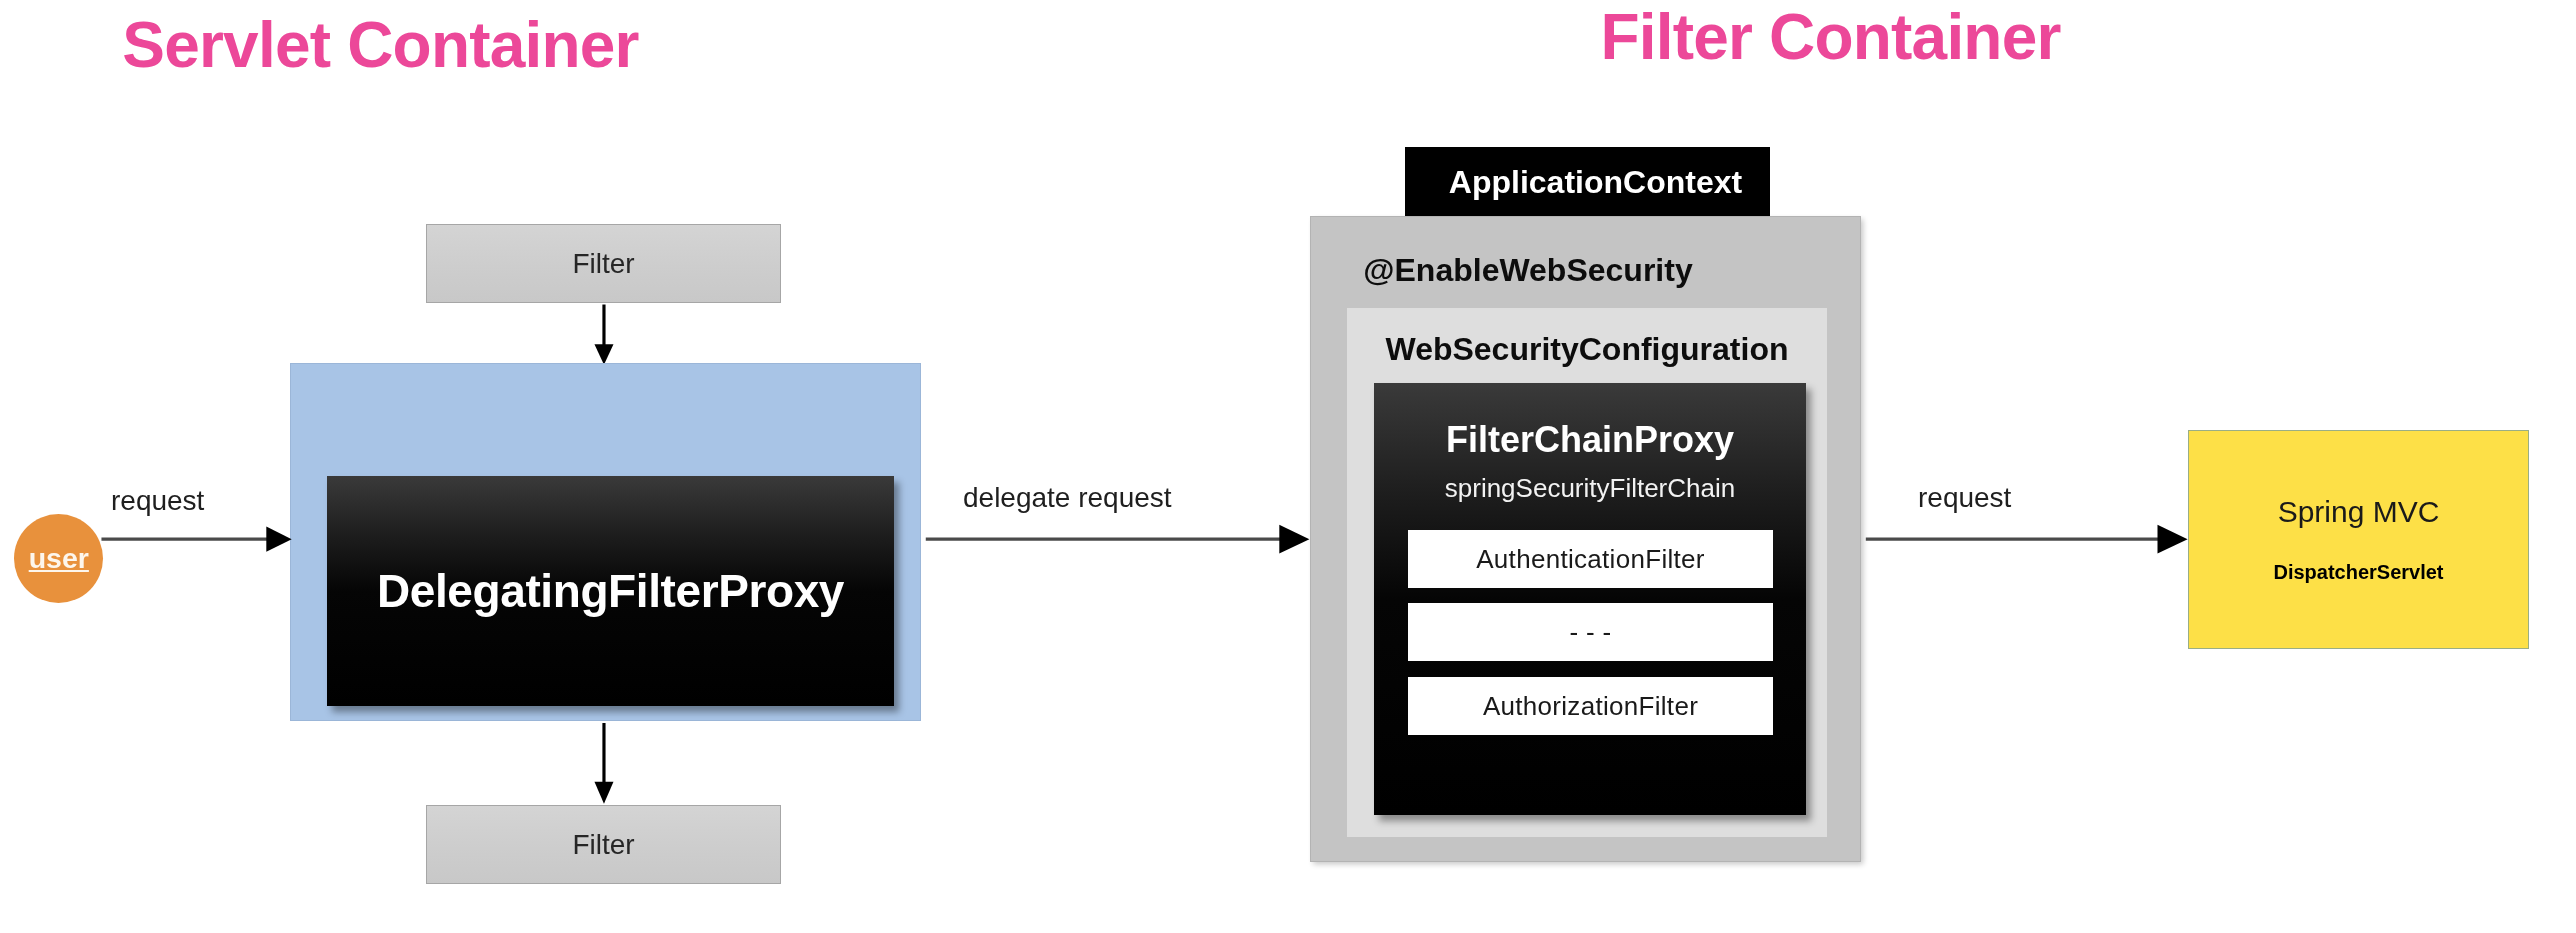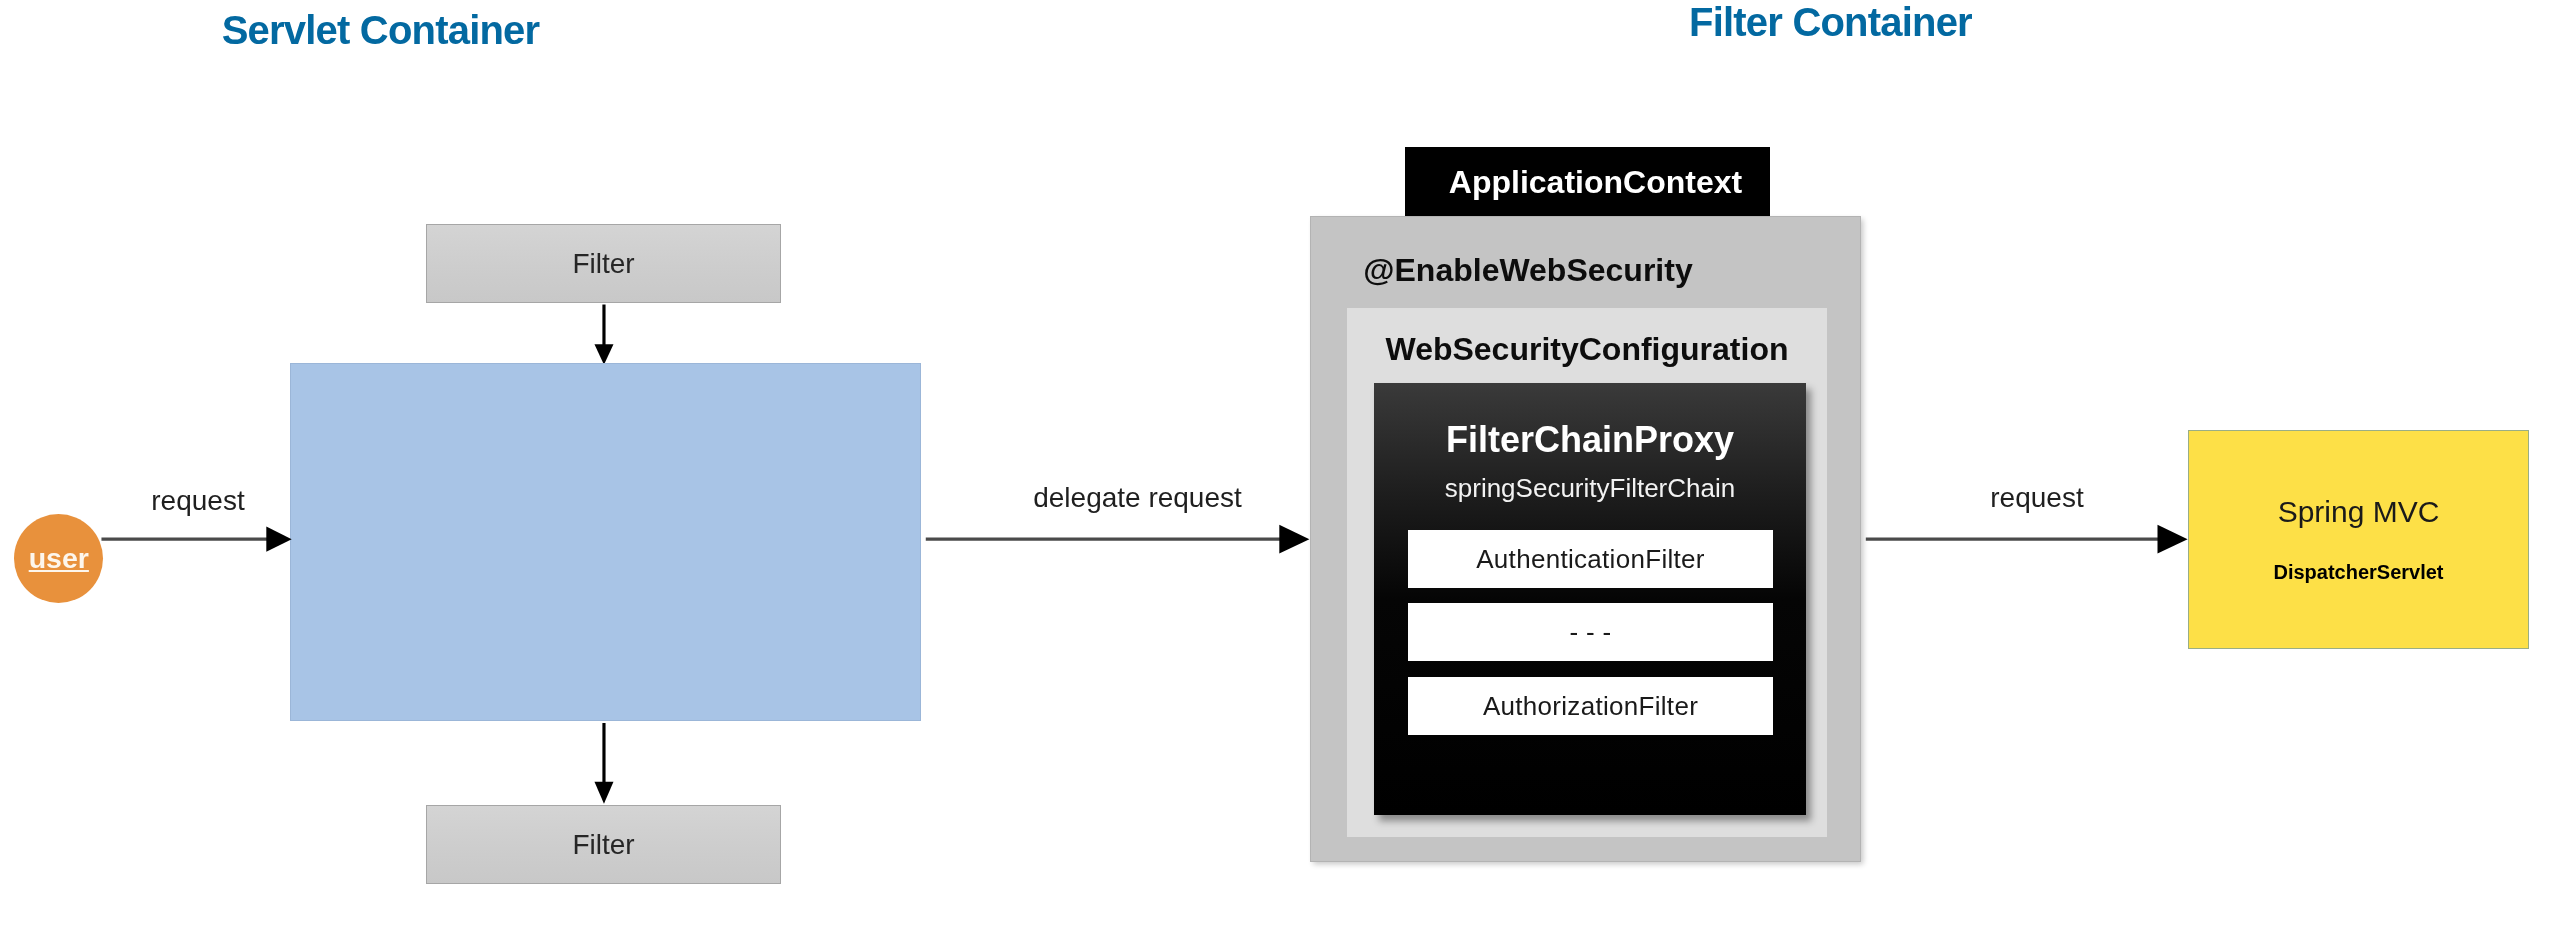--- a/index.html
+++ b/index.html
@@ -15,22 +15,22 @@
     width: 2576px;
     height: 934px;
     background: #ffffff;
     overflow: hidden;
   }
   .abs { position: absolute; }
 
   
   .section-title {
     font-weight: bold;
-    font-size: 40px;
-    color: #0369a1;
+    font-size: 64px;
+    color: #ec4899;
     letter-spacing: -0.8px;
     white-space: nowrap;
     text-align: center;
     font-family: "Liberation Sans", sans-serif;
   }
 
   
   .blue-panel {
     background: #a8c4e6;
     border: 1.6px solid #9bb6d8;
@@ -141,21 +141,21 @@
     color: #fdf6ec;
     font-weight: bold;
     font-size: 28.5px;
   }
 
   
   .arrow-label {
     font-size: 28px;
     color: #1f1f1f;
     white-space: nowrap;
-    text-align: center;
+    text-align: left;
   }
   svg.arrow { position: absolute; overflow: visible; }
 </style>
 </head>
 <body>
 
 <div id="canvas">
 
   <div class="abs section-title" style="left:87px; top:8px; width:587px;">Servlet Container</div>
 
@@ -165,20 +165,23 @@
     <span>Filter</span>
   </div>
 
   <svg class="arrow" style="left:0; top:0; width:2576px; height:934px;" viewBox="0 0 3250 1178" width="2576" height="934">
     <line x1="762" y1="384" x2="762" y2="438" stroke="#000000" stroke-width="4"></line>
     <polygon points="750,434 774,434 762,460" fill="#000000"></polygon>
   </svg>
 
   <div class="abs blue-panel" style="left:290px; top:363px; width:631px; height:358px;"></div>
 
+  <div class="abs dark-box" style="left:327px; top:476px; width:567px; height:230px; display:flex; align-items:center; justify-content:center;">
+    <span class="dfp-label">DelegatingFilterProxy</span>
+  </div>
 
   <svg class="arrow" style="left:0; top:0; width:2576px; height:934px;" viewBox="0 0 3250 1178" width="2576" height="934">
     <line x1="762" y1="912" x2="762" y2="990" stroke="#000000" stroke-width="4"></line>
     <polygon points="750,986 774,986 762,1014" fill="#000000"></polygon>
   </svg>
 
   <div class="abs filter-box" style="left:426px; top:805px; width:355px; height:79px;">
     <span>Filter</span>
   </div>
 

